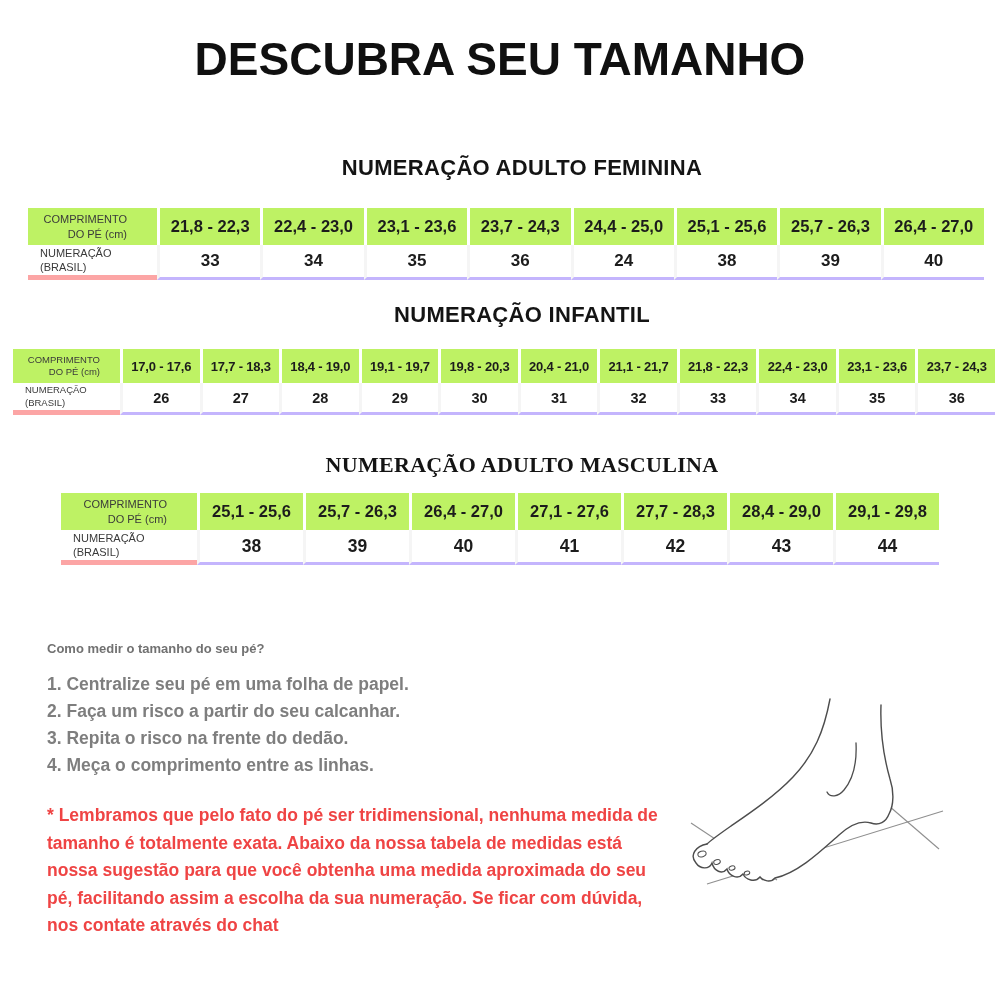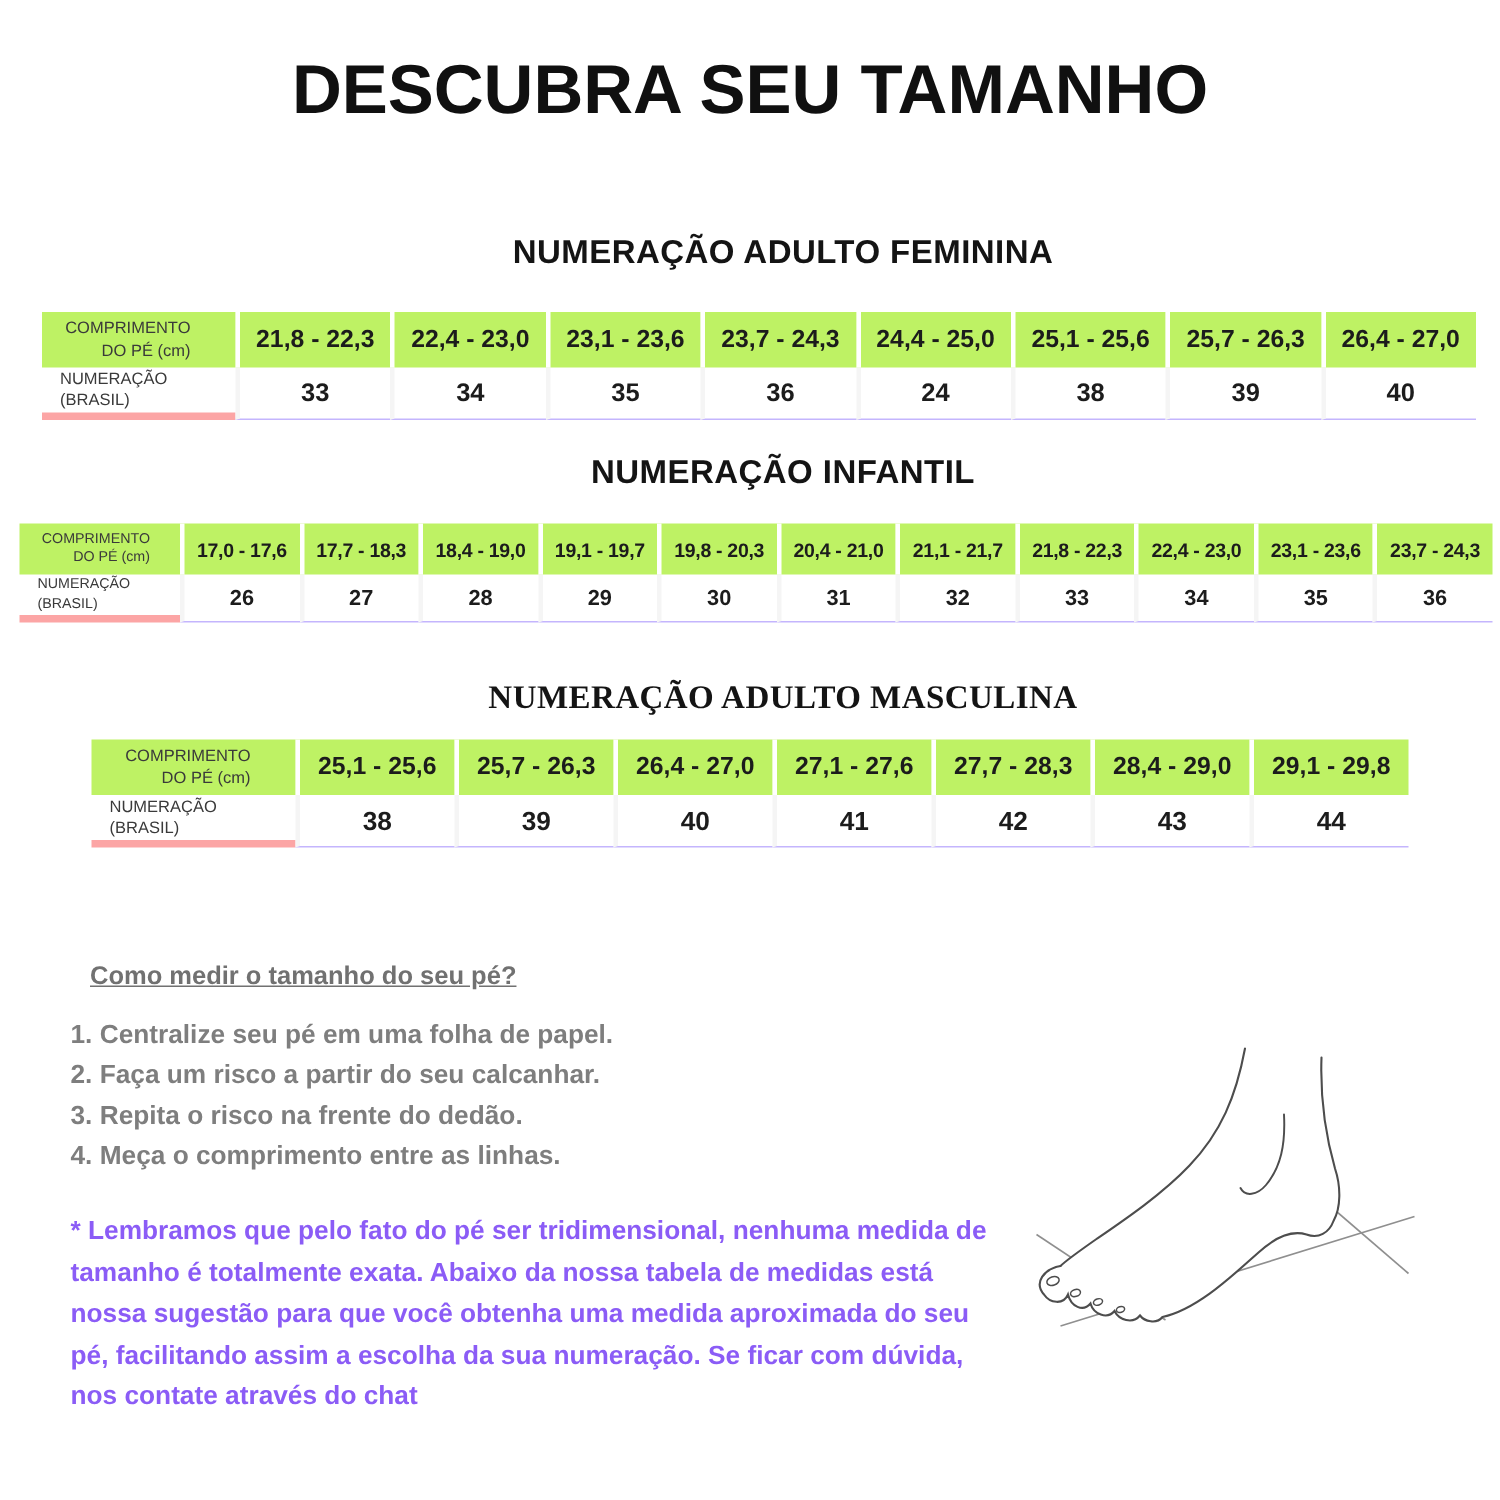--- a/index.html
+++ b/index.html
@@ -28,44 +28,44 @@
   .t2 { margin:21px 0 0 13px; width:982px; grid-template-columns:107px repeat(11,1fr); }
   .t3 { margin:15px 0 0 61px; width:878px; grid-template-columns:136px repeat(7,1fr); }
 
   .cell { display:flex; align-items:center; justify-content:center; box-sizing:border-box; }
   .r1 { background:#bef264;text-align:right; }
   .t1 .r1 { height:37px; } .t1 .r2 { height:35px; }
   .t2 .r1 { height:34px; } .t2 .r2 { height:32px; }
   .t3 .r1 { height:37px; } .t3 .r2 { height:35px; }
 
   .val { font-weight:bold; color:#1c1c1c; border-left:3px solid #ffffff; }
-  .val.r2 { border-left-color:#f5f5f5; border-bottom:1px solid #c4b5fd; }
+  .val.r2 { border-left-color:#f5f5f5; border-bottom:3px solid #c4b5fd; }
   .lbl { justify-content:flex-start; padding-left:12px; color:#3a3a3a; line-height:1.3; }
   .lbl.r2 { border-bottom:5px solid #fca5a5; }
   .t1 .lbl, .t3 .lbl { font-size:11px; padding-right:30px; }
   .t2 .lbl { font-size:9.5px; padding-right:20px; }
 
   .t1 .val.r1 { font-size:16.5px; }
   .t1 .val.r2 { font-size:17px; }
   .t2 .val.r1 { font-size:13px; letter-spacing:-0.2px; }
   .t2 .val.r2 { font-size:14.5px; }
   .t3 .val.r1 { font-size:16.5px; }
   .t3 .val.r2 { font-size:17.5px; }
 
   .bottom { position:relative; margin:76px 0 0 47px; }
   .howto-heading {
-    margin:13px; font-size:17px; font-weight:bold; color:#717171;text-decoration:underline;
+    margin:0; font-size:13px; font-weight:bold; color:#717171;
   }
   .steps { margin-top:15px; }
   .step {
     font-size:17.5px; font-weight:bold; color:#7e7e7e; line-height:27px;
   }
   .note {
     margin-top:23px; width:625px;
-    font-size:17.5px; font-weight:bold; color:#8b5cf6; line-height:27.5px;
+    font-size:17.5px; font-weight:bold; color:#ef4444; line-height:27.5px;
   }
   .foot-illustration {
     position:absolute; left:636px; top:42px; width:322px; height:242px;
   }
 </style>
 </head>
 <body>
 
 <h1 class="page-title">DESCUBRA SEU TAMANHO</h1>
 

